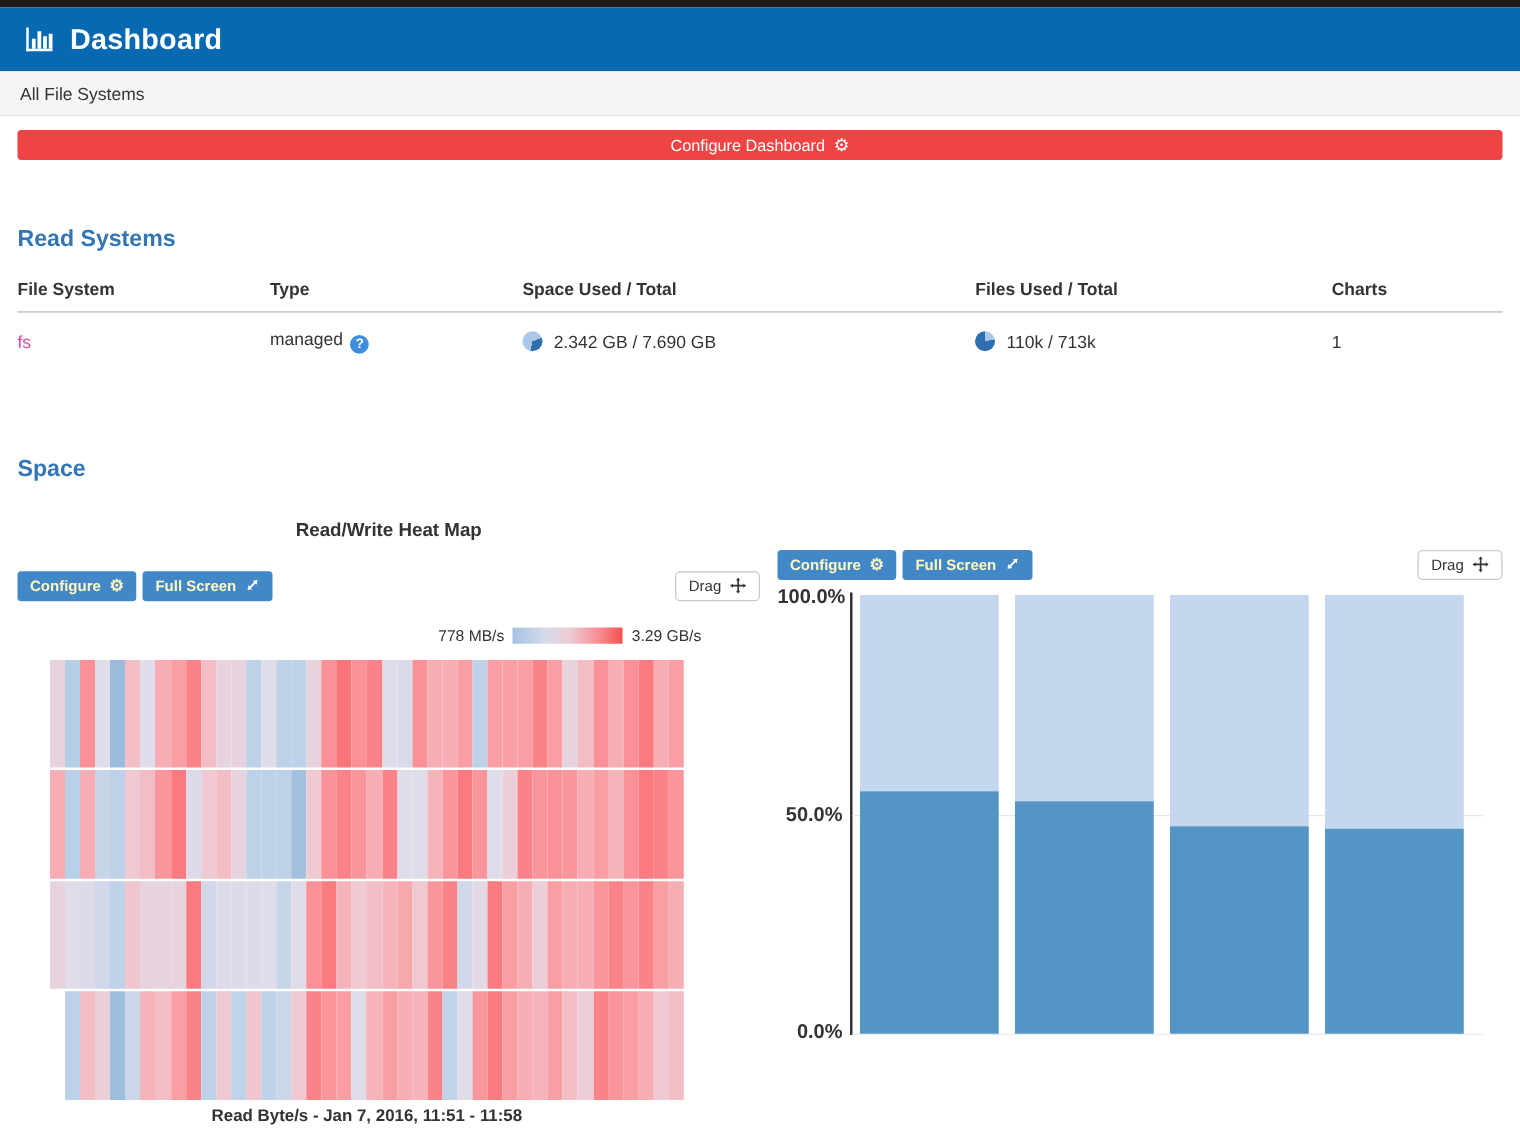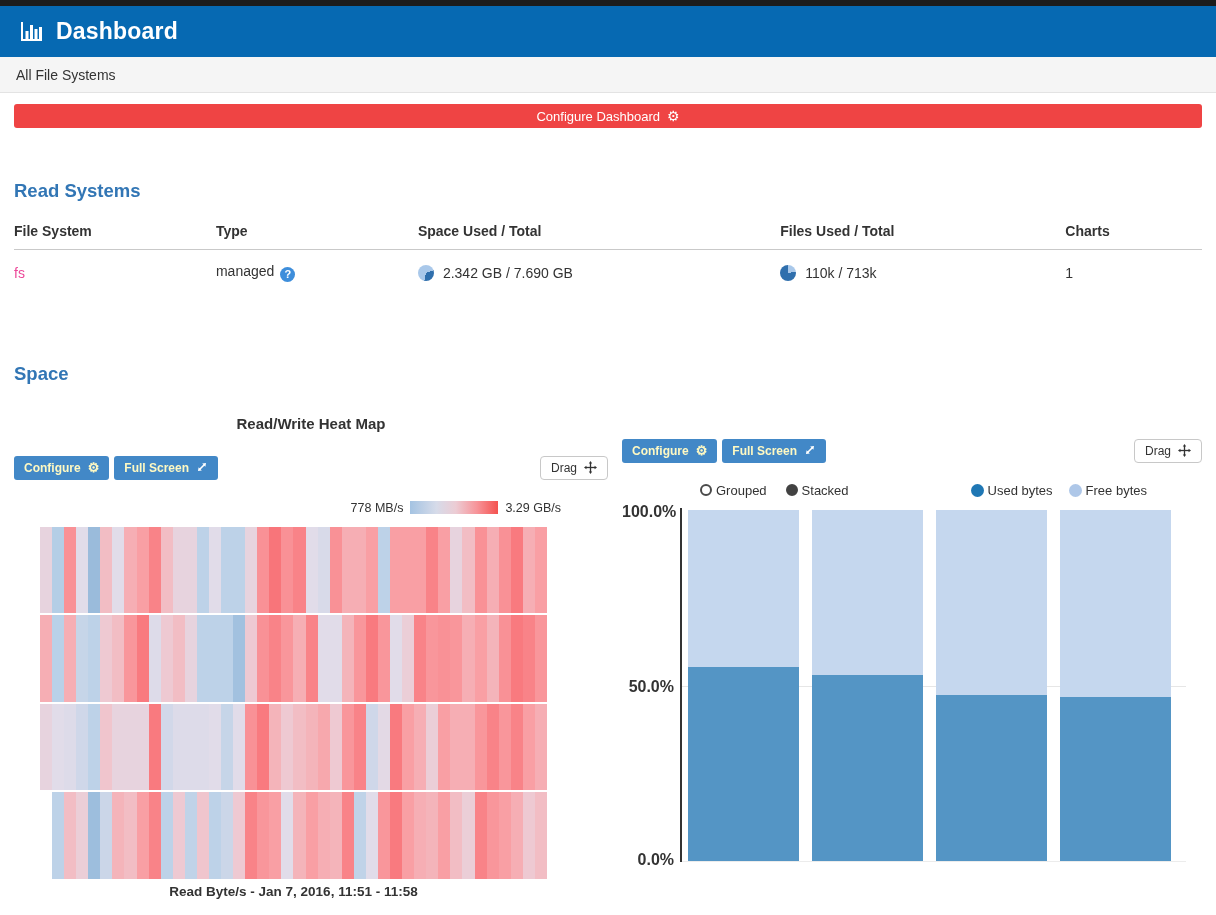--- a/index.html
+++ b/index.html
@@ -421,42 +421,20 @@
               <line x1="2" y1="7" x2="12" y2="7"></line>
               <path d="M7 0 L5.2 2.6 L8.8 2.6 Z" stroke="none"></path>
               <path d="M7 14 L5.2 11.4 L8.8 11.4 Z" stroke="none"></path>
               <path d="M0 7 L2.6 5.2 L2.6 8.8 Z" stroke="none"></path>
               <path d="M14 7 L11.4 5.2 L11.4 8.8 Z" stroke="none"></path>
             </svg>
           </span>
         </button>
       </div>
 
-      <div class="ost-legend-row">
-        <div class="ost-mode">
-          <span class="legend-item">
-            <span class="radio-circle"></span>
-            <span>Grouped</span>
-          </span>
-          <span class="legend-item">
-            <span class="radio-circle filled"></span>
-            <span>Stacked</span>
-          </span>
-        </div>
-        <div class="series-legend">
-          <span class="legend-item">
-            <span class="legend-dot" style="background-color: rgb(31, 119, 180);"></span>
-            <span>Used bytes</span>
-          </span>
-          <span class="legend-item">
-            <span class="legend-dot" style="background-color: rgb(174, 199, 232);"></span>
-            <span>Free bytes</span>
-          </span>
-        </div>
-      </div>
 
       <div class="ost-plot">
         <span class="ost-ytick t100">100.0%</span>
         <span class="ost-ytick t50">50.0%</span>
         <span class="ost-ytick t0">0.0%</span>
         <span class="ost-axis"></span>
         <span class="ost-grid50"></span>
         <span class="ost-baseline"></span>
         <div class="ost-bars" id="ost-bars">
             <div class="ost-bar">

